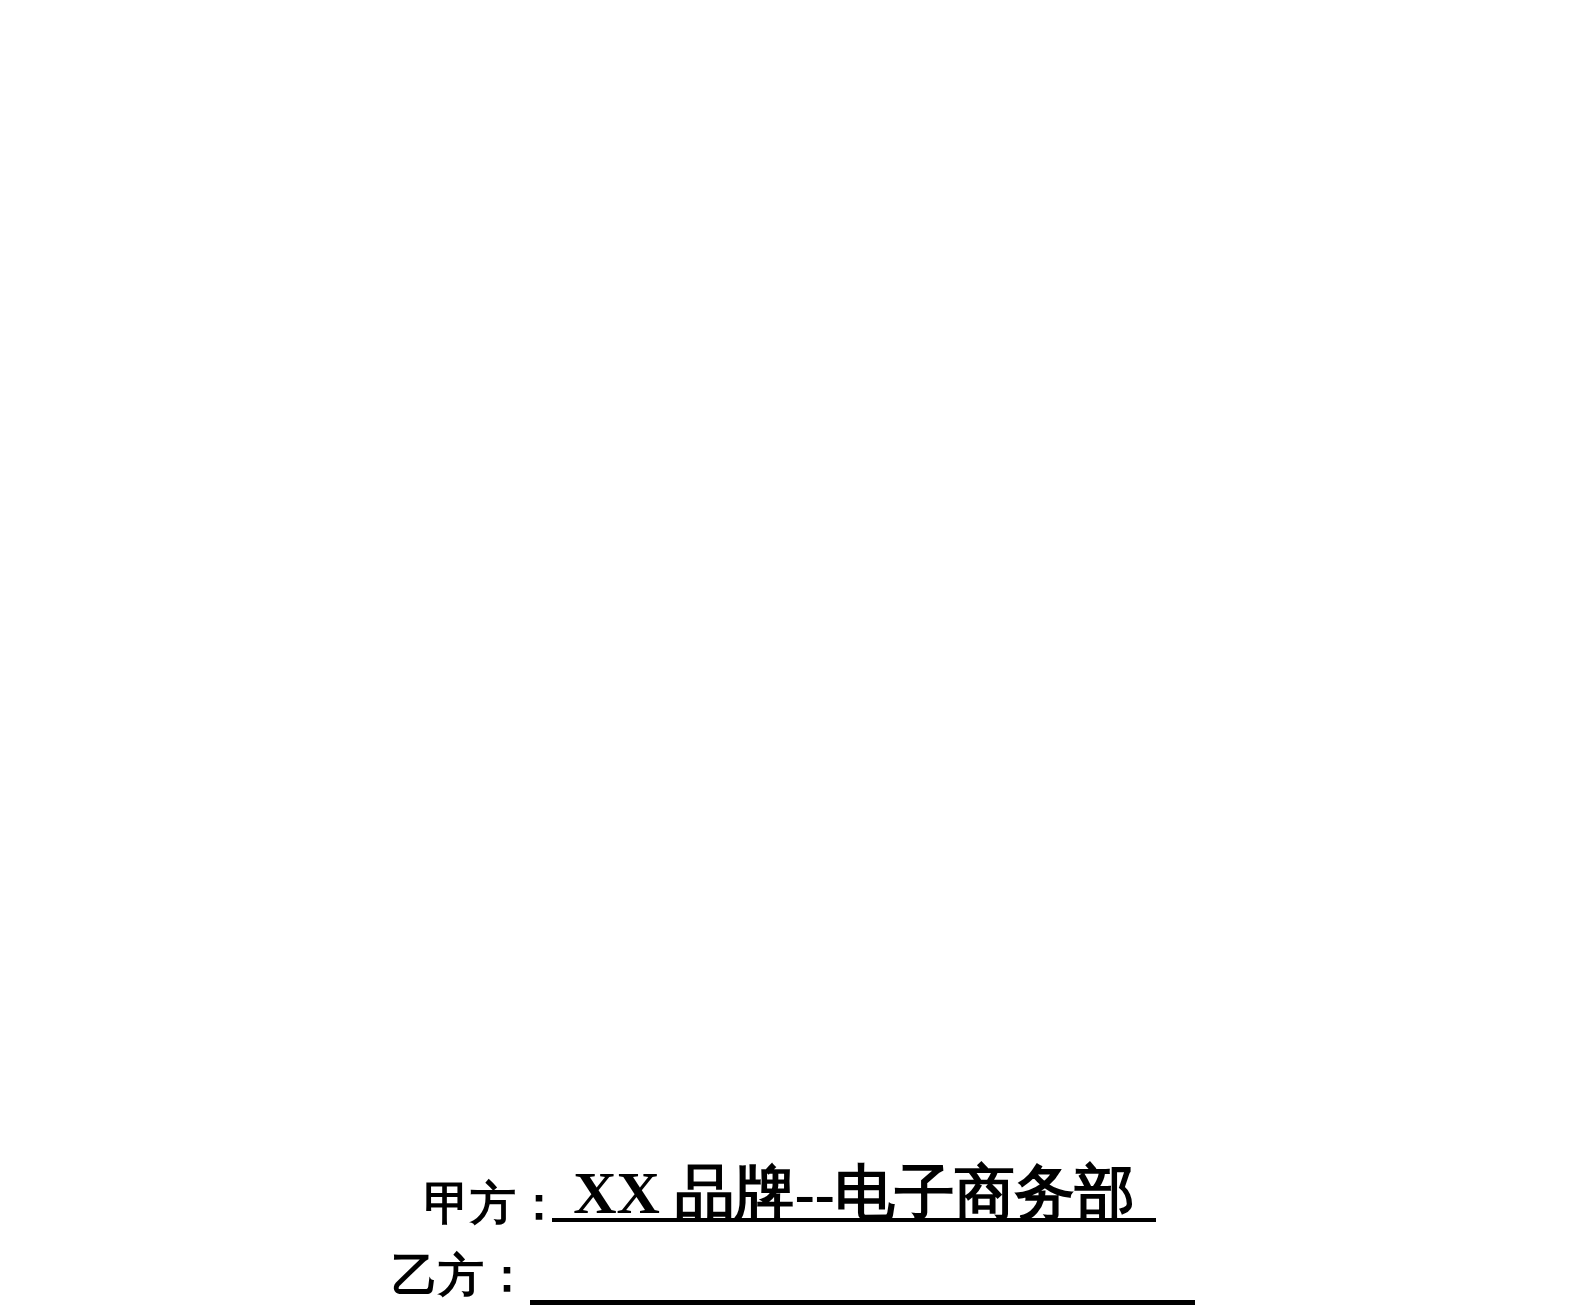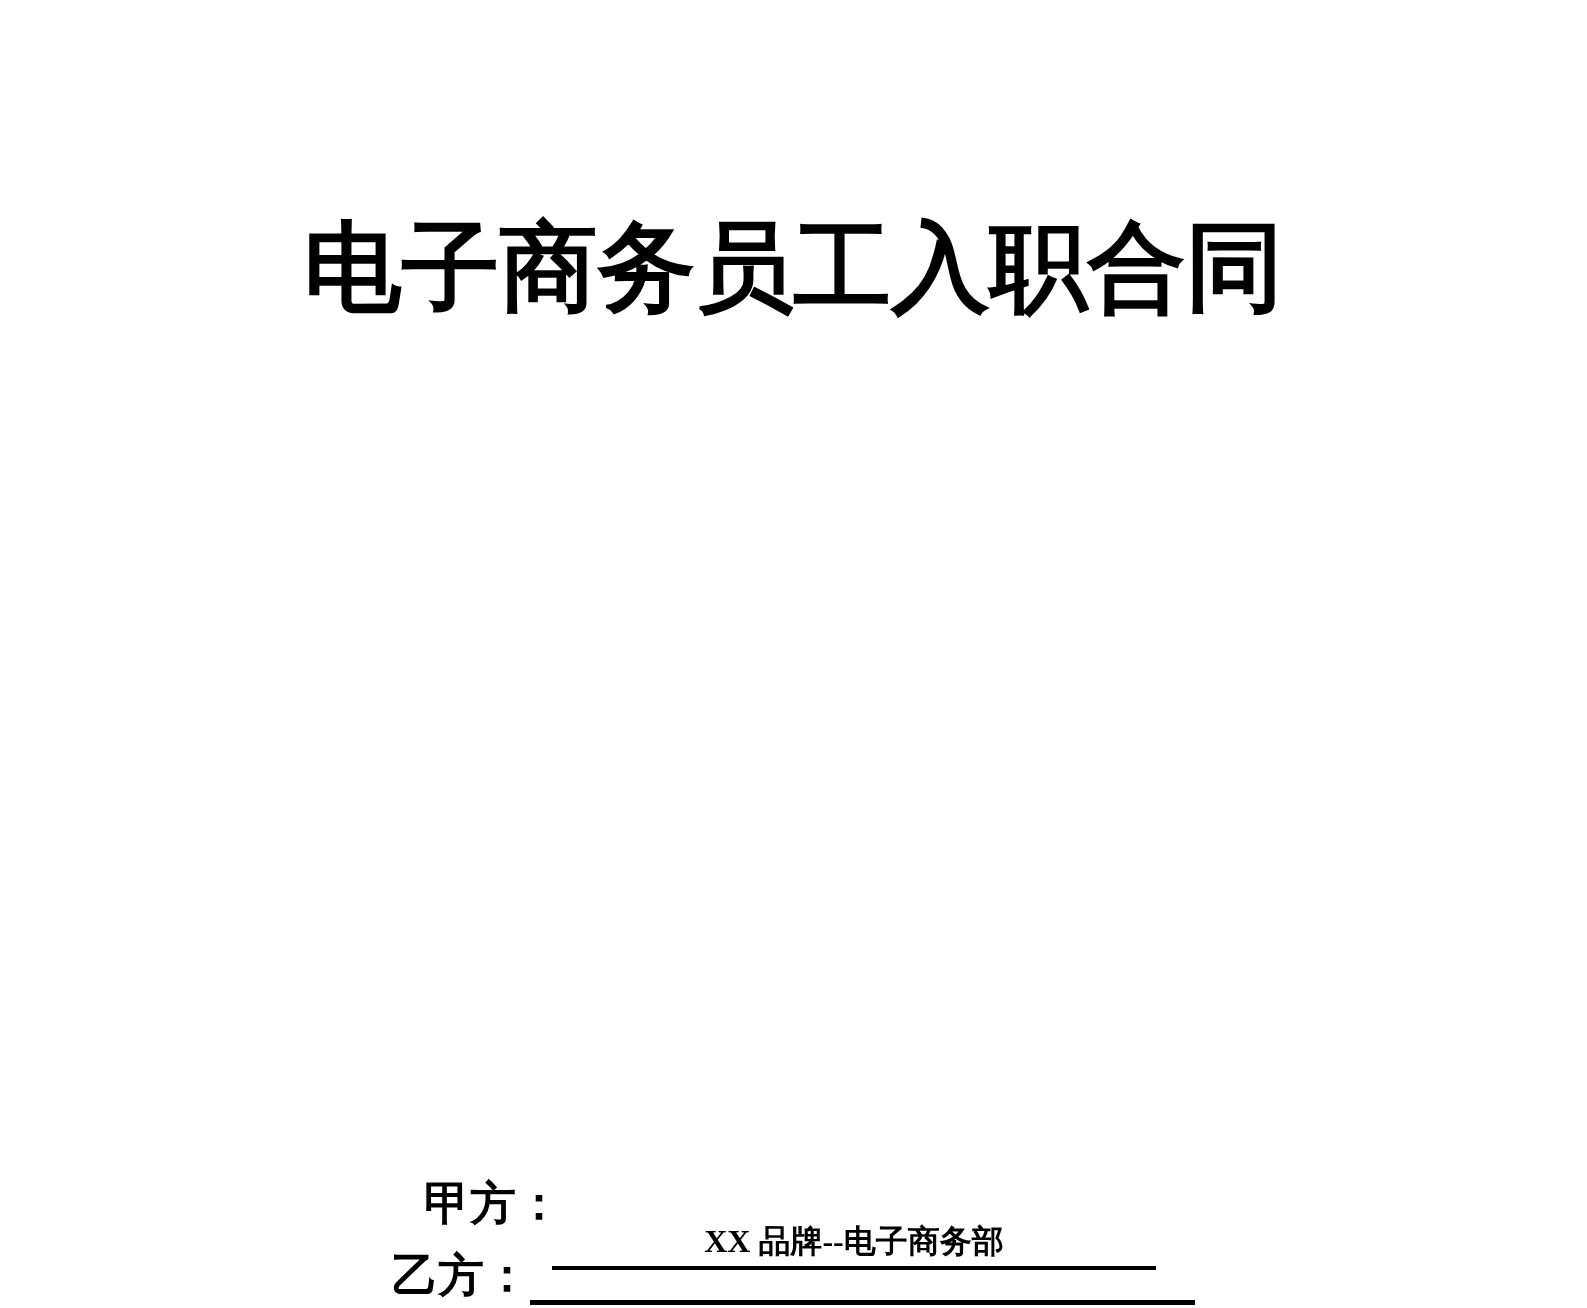--- a/index.html
+++ b/index.html
@@ -49,40 +49,38 @@
     border-bottom: 4px solid #000000;
     text-align: center;
     font-weight: bold;
     white-space: nowrap;
   }
   .party-a-field {
     left: 552px;
     top: 1168px;
     width: 604px;
     height: 54px;
-    font-size: 32px;
+    font-size: 60px;
     line-height: 50px;
-    margin-top: 48px;
   }
   .party-b-field {
     left: 530px;
     top: 1255px;
     width: 665px;
     height: 50px;
     border-bottom-width: 5px;
     font-size: 44px;
     line-height: 46px;
   }
 </style>
 </head>
 <body>
 
 <div class="page">
 
-  <div class="doc-title">电子商务员工入职合同</div>
 
   <div class="party-label party-a-label">甲方：</div>
 
   <div class="fill-field party-a-field">XX 品牌--电子商务部</div>
 
   <div class="party-label party-b-label">乙方：</div>
 
   <div class="fill-field party-b-field"></div>
 
 </div>

